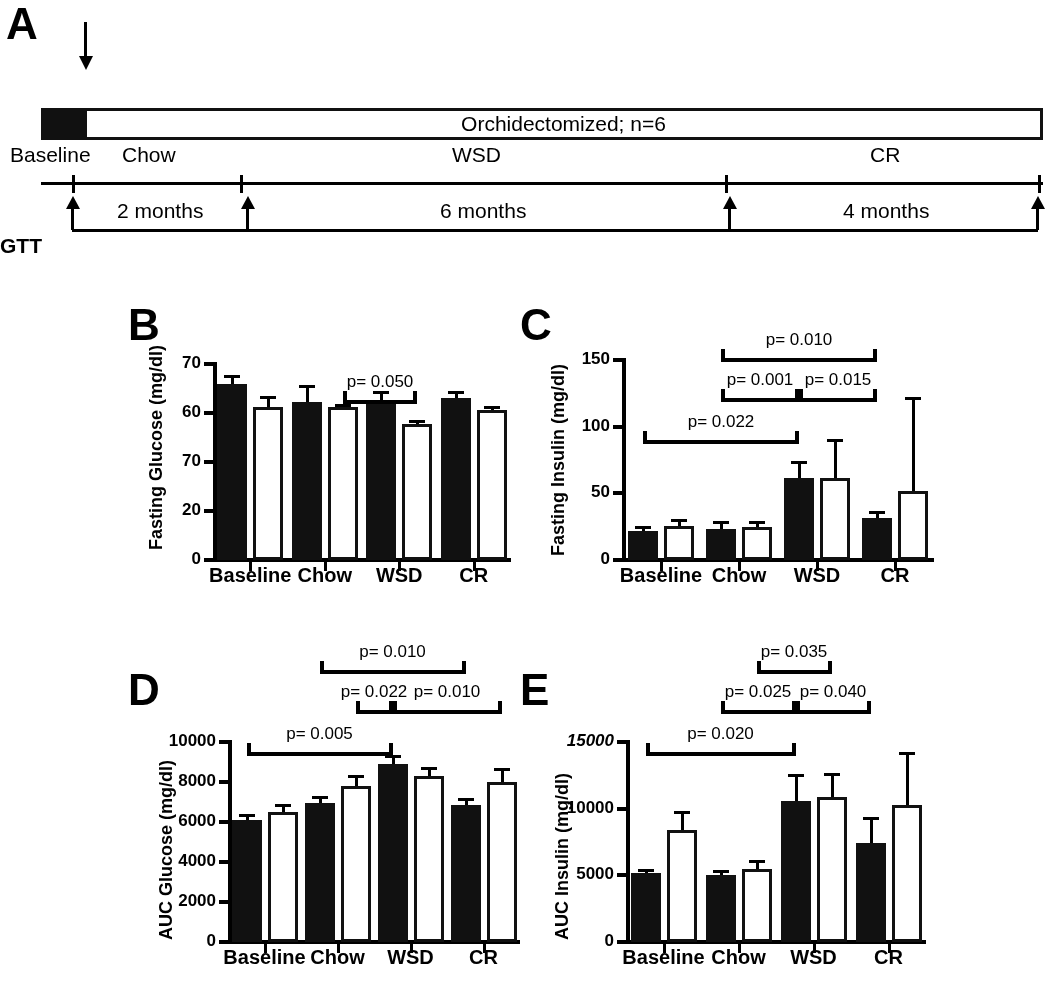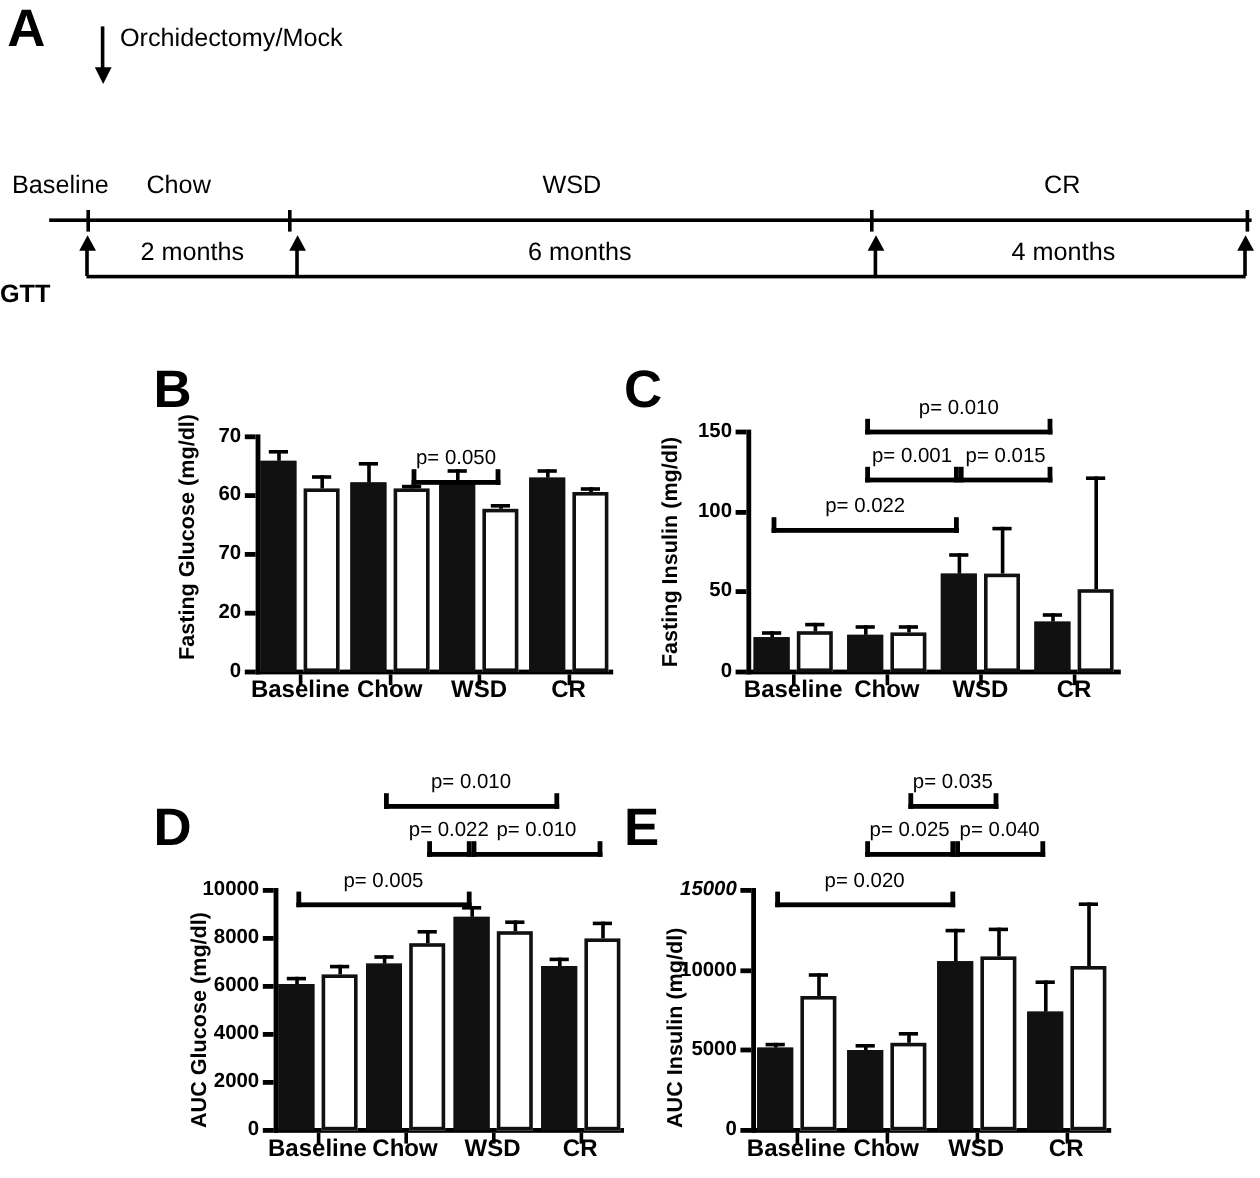--- a/index.html
+++ b/index.html
@@ -121,23 +121,26 @@
 <body>
 
 <div id="panel-a">
 
   <div id="label-a" class="panel-letter">A</div>
 
   <div id="ork-arrow-wrap">
     <div id="ork-arrow-shaft"></div>
     <div id="ork-arrow-head"></div>
   </div>
-  <div id="ork-label">Orchidectomy/Mock</div>
-
-
+
+
+  <div id="bar-orch-row">
+    <div id="bar-orch-black"></div>
+    <div id="bar-orch-white">Orchidectomized; n=6</div>
+  </div>
 
   <div class="phase-label" style="left:10px;">Baseline</div>
   <div class="phase-label" style="left:122px;">Chow</div>
   <div class="phase-label" style="left:452px;">WSD</div>
   <div class="phase-label" style="left:870px;">CR</div>
 
   <div id="tl-axis"></div>
 
   <div class="tl-tick" style="left:72px;"></div>
   <div class="tl-tick" style="left:240px;"></div>

